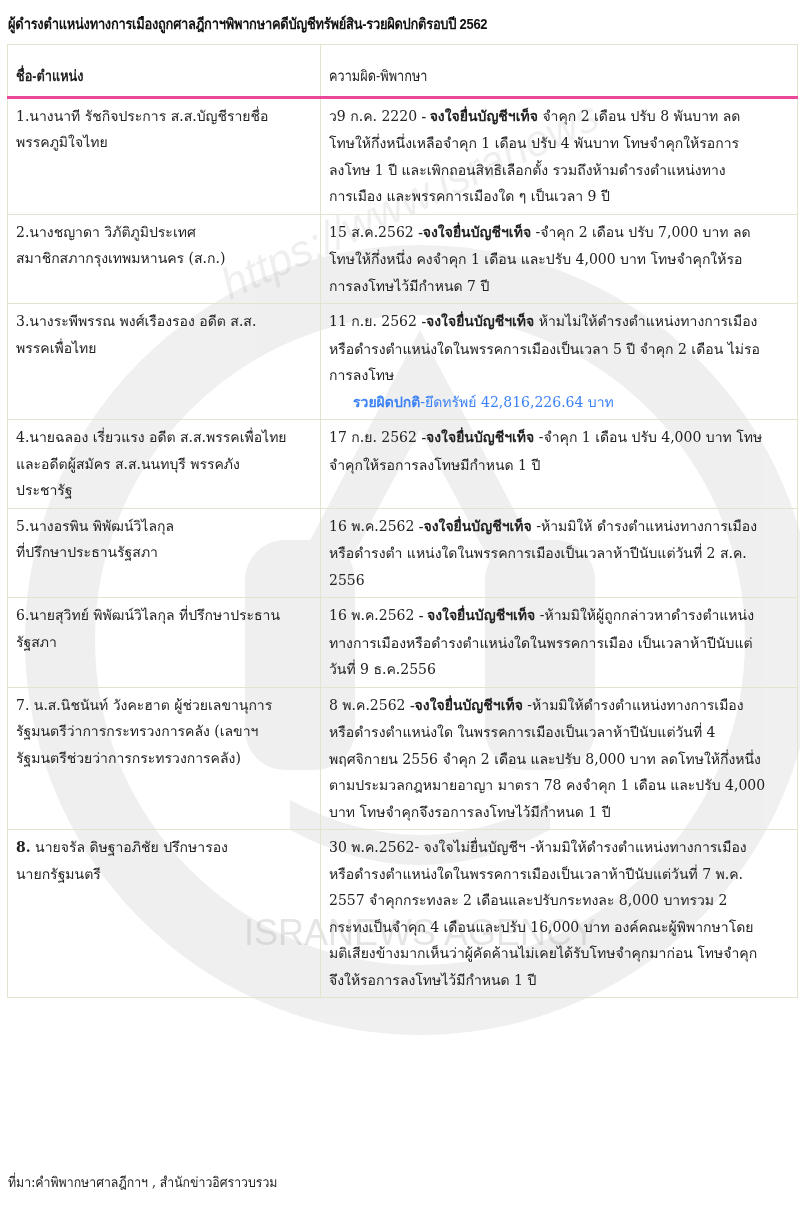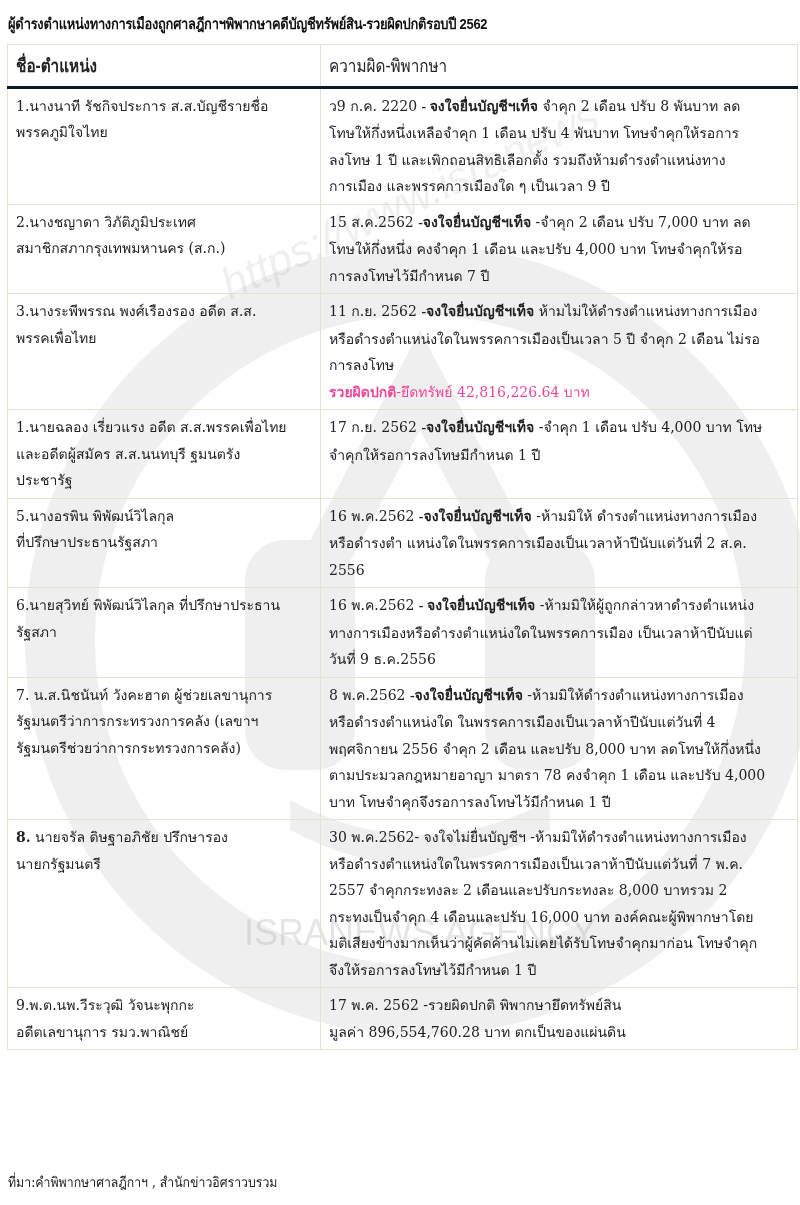--- a/index.html
+++ b/index.html
@@ -27,35 +27,35 @@
   table.main td {
     border: 1px solid #dfe6cf;
     vertical-align: top;
     font-size: 14px; line-height: 26.5px;
     padding: 4px 10px 4px 8px;
     background: transparent;
   }
   table.main col.c1 { width: 313px; }
   table.main col.c2 { width: 477px; }
   tr.head td {
-    border-bottom: 3px solid #0f172a;
+    border-bottom: 3px solid #ec4899;
     font-family: "Liberation Sans", "DejaVu Sans", sans-serif;
-    font-size: 18px; padding-top: 8px; padding-bottom: 6px;
+    font-size: 15px; padding-top: 18px; padding-bottom: 6px;
   }
   tr.head td .th-text {
     display: inline-block; transform: scaleX(0.85); transform-origin: left center;
     white-space: nowrap;
   }
   tr.head td.h1 .th-text { font-weight: bold; }
   .name { font-weight: normal; }
   .name.plain { font-weight: normal; }
   .name-num { font-weight: bold; }
   .verdict { font-weight: normal; }
   .verdict b { font-weight: bold; font-family: Liberation Serif, serif; }
-  .red-line { color: #ec4899; }
+  .red-line { color: #3b82f6; margin-left: 24px; }
   .red-line b { font-weight: bold; }
   .source {
     position: absolute; left: 8px; top: 1171px;
     font-size: 14px; transform: scaleX(0.88); transform-origin: left center;
     white-space: nowrap; color: #222;
   }
   .line { display: block; white-space: nowrap; }
 </style>
 </head>
 <body>
@@ -115,22 +115,22 @@
           </td>
           <td>
             <span class="line verdict"><span>11 ก.ย. 2562</span> <b>-จงใจยื่นบัญชีฯเท็จ</b> <span>ห้ามไม่ให้ดำรงตำแหน่งทางการเมือง</span></span>
             <span class="line verdict">หรือดำรงตำแหน่งใดในพรรคการเมืองเป็นเวลา 5 ปี  จำคุก 2 เดือน ไม่รอ</span>
             <span class="line verdict">การลงโทษ</span>
             <span class="line red-line"><b>รวยผิดปกติ</b><span>-ยึดทรัพย์ 42,816,226.64 บาท</span></span>
           </td>
         </tr>
         <tr>
           <td>
-            <span class="line name">1.นายฉลอง เรี่ยวแรง อดีต ส.ส.พรรคเพื่อไทย</span>
-            <span class="line name">และอดีตผู้สมัคร ส.ส.นนทบุรี ฐมนตรัง</span>
+            <span class="line name">4.นายฉลอง เรี่ยวแรง อดีต ส.ส.พรรคเพื่อไทย</span>
+            <span class="line name">และอดีตผู้สมัคร ส.ส.นนทบุรี พรรคภัง</span>
             <span class="line name">ประชารัฐ</span>
           </td>
           <td>
             <span class="line verdict"><span> 17 ก.ย. 2562</span> <b>-จงใจยื่นบัญชีฯเท็จ</b> <span>-จำคุก  1 เดือน ปรับ 4,000 บาท  โทษ</span></span>
             <span class="line verdict">จำคุกให้รอการลงโทษมีกำหนด 1 ปี</span>
           </td>
         </tr>
         <tr>
           <td>
             <span class="line name">5.นางอรพิน พิพัฒน์วิไลกุล</span>
@@ -174,27 +174,17 @@
           </td>
           <td>
             <span class="line verdict"><span>30 พ.ค.2562- จงใจไม่ยื่นบัญชีฯ</span> <span>-ห้ามมิให้ดำรงตำแหน่งทางการเมือง</span></span>
             <span class="line verdict">หรือดำรงตำแหน่งใดในพรรคการเมืองเป็นเวลาห้าปีนับแต่วันที่ 7 พ.ค.</span>
             <span class="line verdict">2557  จำคุกกระทงละ 2 เดือนและปรับกระทงละ 8,000 บาทรวม 2</span>
             <span class="line verdict">กระทงเป็นจำคุก 4 เดือนและปรับ 16,000 บาท  องค์คณะผู้พิพากษาโดย</span>
             <span class="line verdict">มติเสียงข้างมากเห็นว่าผู้คัดค้านไม่เคยได้รับโทษจำคุกมาก่อน โทษจำคุก</span>
             <span class="line verdict">จึงให้รอการลงโทษไว้มีกำหนด 1 ปี</span>
           </td>
         </tr>
-        <tr>
-          <td>
-            <span class="line name">9.พ.ต.นพ.วีระวุฒิ วัจนะพุกกะ</span>
-            <span class="line name">อดีตเลขานุการ รมว.พาณิชย์</span>
-          </td>
-          <td>
-            <span class="line verdict"><span>17 พ.ค. 2562  -รวยผิดปกติ  พิพากษายึดทรัพย์สิน</span> <span></span></span>
-            <span class="line verdict">มูลค่า 896,554,760.28 บาท ตกเป็นของแผ่นดิน</span>
-          </td>
-        </tr>
       </tbody>
   </table>
 
   <div class="source">ที่มา:คำพิพากษาศาลฎีกาฯ , สำนักข่าวอิศราวบรวม</div>
 </div>
 
 </body></html>

